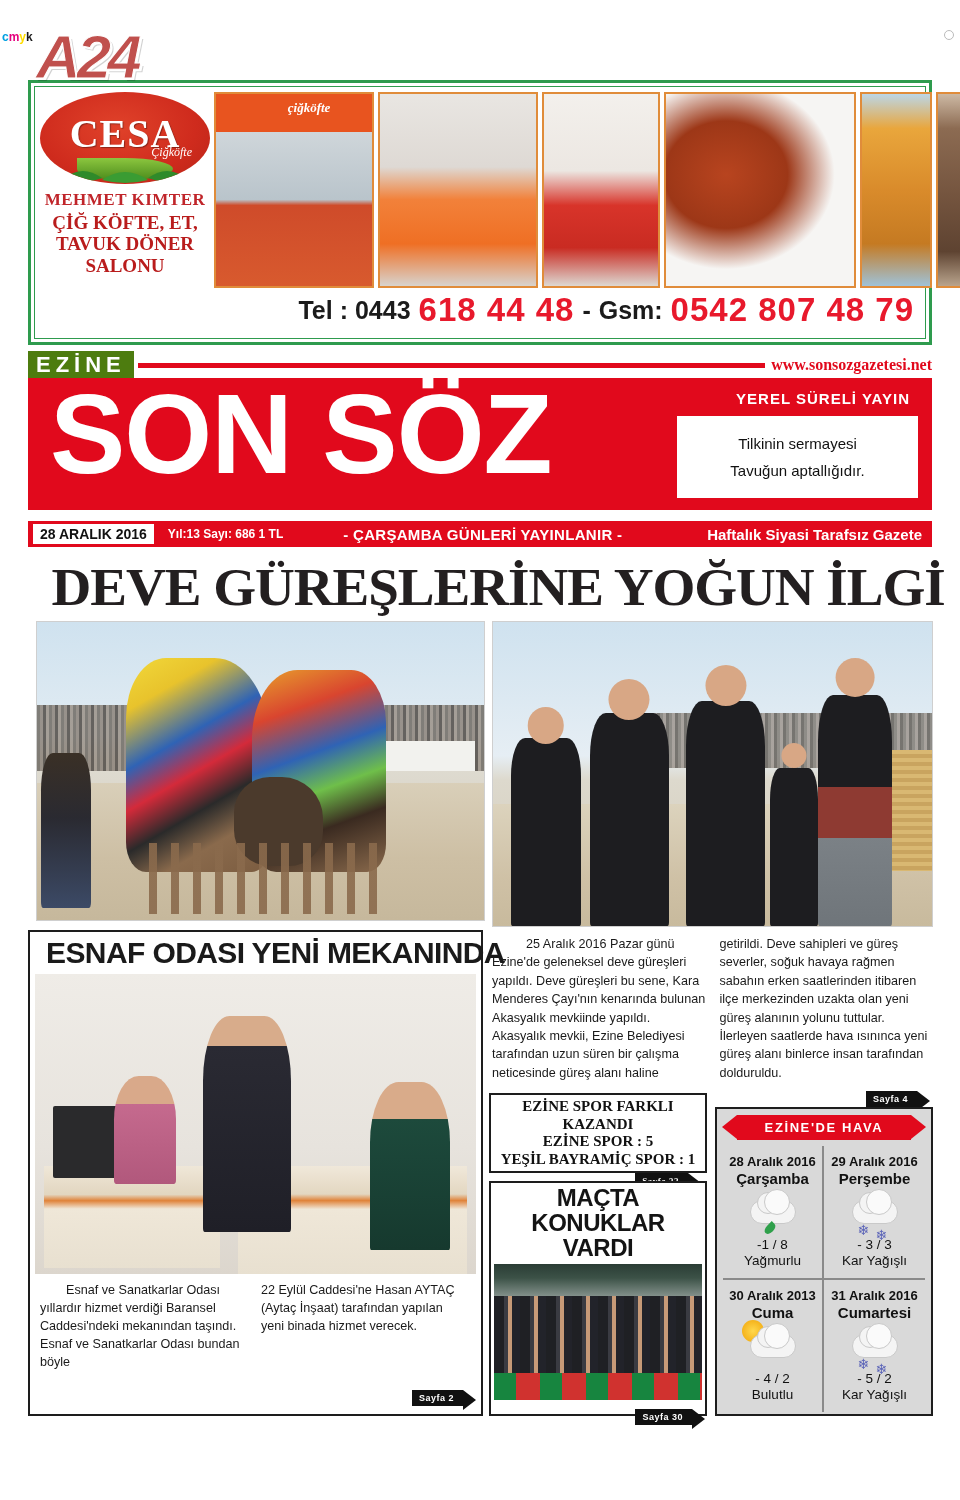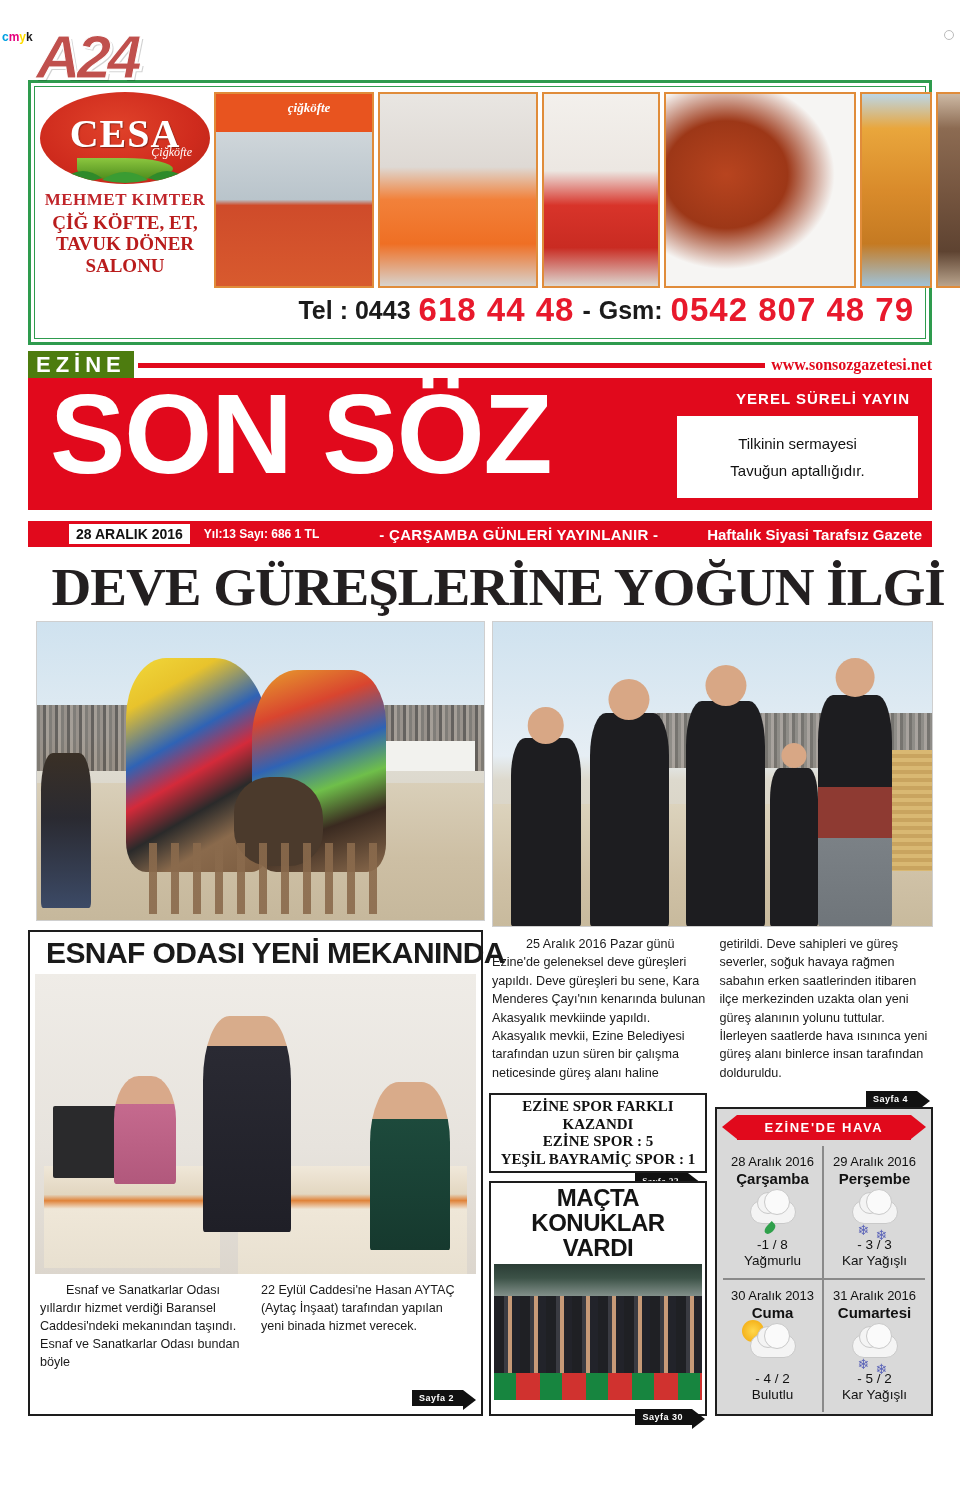--- a/index.html
+++ b/index.html
@@ -131,21 +131,21 @@
   .slogan-box {
     position:absolute; right:14px; top:38px; width:241px; height:82px;
     background:#fff; display:flex; flex-direction:column;
     align-items:center; justify-content:center; gap:10px;
   }
   .slogan-box div { font-size:15px; color:#111; }
 
   
   .infobar {
     position:absolute; left:28px; top:521px; width:904px; height:26px;
-    background:#e1091c; display:flex; align-items:center;padding-left:36px;
+    background:#e1091c; display:flex; align-items:center;
   }
   .date-chip {
     background:#fff; color:#111; font-size:14px; font-weight:bold;
     padding:2px 7px; margin-left:5px;
   }
   .issue { color:#fff; font-size:12px; font-weight:bold; margin-left:14px; }
   .weekday { color:#fff; font-size:15px; font-weight:bold; margin-left:60px; letter-spacing:.3px;}
   .tagline { color:#fff; font-size:15px; font-weight:bold; margin-left:auto; margin-right:10px; }
 
   
@@ -292,21 +292,21 @@
   .w-ribbon::after{
     content:""; position:absolute; right:-15px; top:0;
     border-top:12.5px solid transparent; border-bottom:12.5px solid transparent;
     border-left:15px solid #e1091c;
   }
   .w-grid { display:grid; grid-template-columns:1fr 1fr; margin-top:6px; height:266px; }
   .w-cell { display:flex; flex-direction:column; align-items:center; justify-content:flex-start;
             padding:8px 2px 6px 2px; gap:1px; }
   .w-cell.b-r { border-right:2px solid #8a8a8a; }
   .w-cell.b-b { border-bottom:2px solid #8a8a8a; }
-  .w-date { font-size:13px; font-weight:normal; color:#111; }
+  .w-date { font-size:13px; font-weight:bold; color:#111; }
   .w-day  { font-size:15px; font-weight:bold; color:#111; }
   .w-icon { height:44px; display:flex; align-items:center; justify-content:center; margin:2px 0; }
   .w-temp { font-size:13.5px; color:#111; }
   .w-desc { font-size:13.5px; color:#111; }
 
   .cloud { position:relative; width:46px; height:24px; background:#f4f4f4;
            border-radius:14px; border:1px solid #c9c9c9; }
   .cloud::before{ content:""; position:absolute; left:6px; top:-9px; width:20px; height:20px;
                   background:#f4f4f4; border-radius:50%; border:1px solid #c9c9c9; }
   .cloud::after{ content:""; position:absolute; right:5px; top:-12px; width:24px; height:24px;

